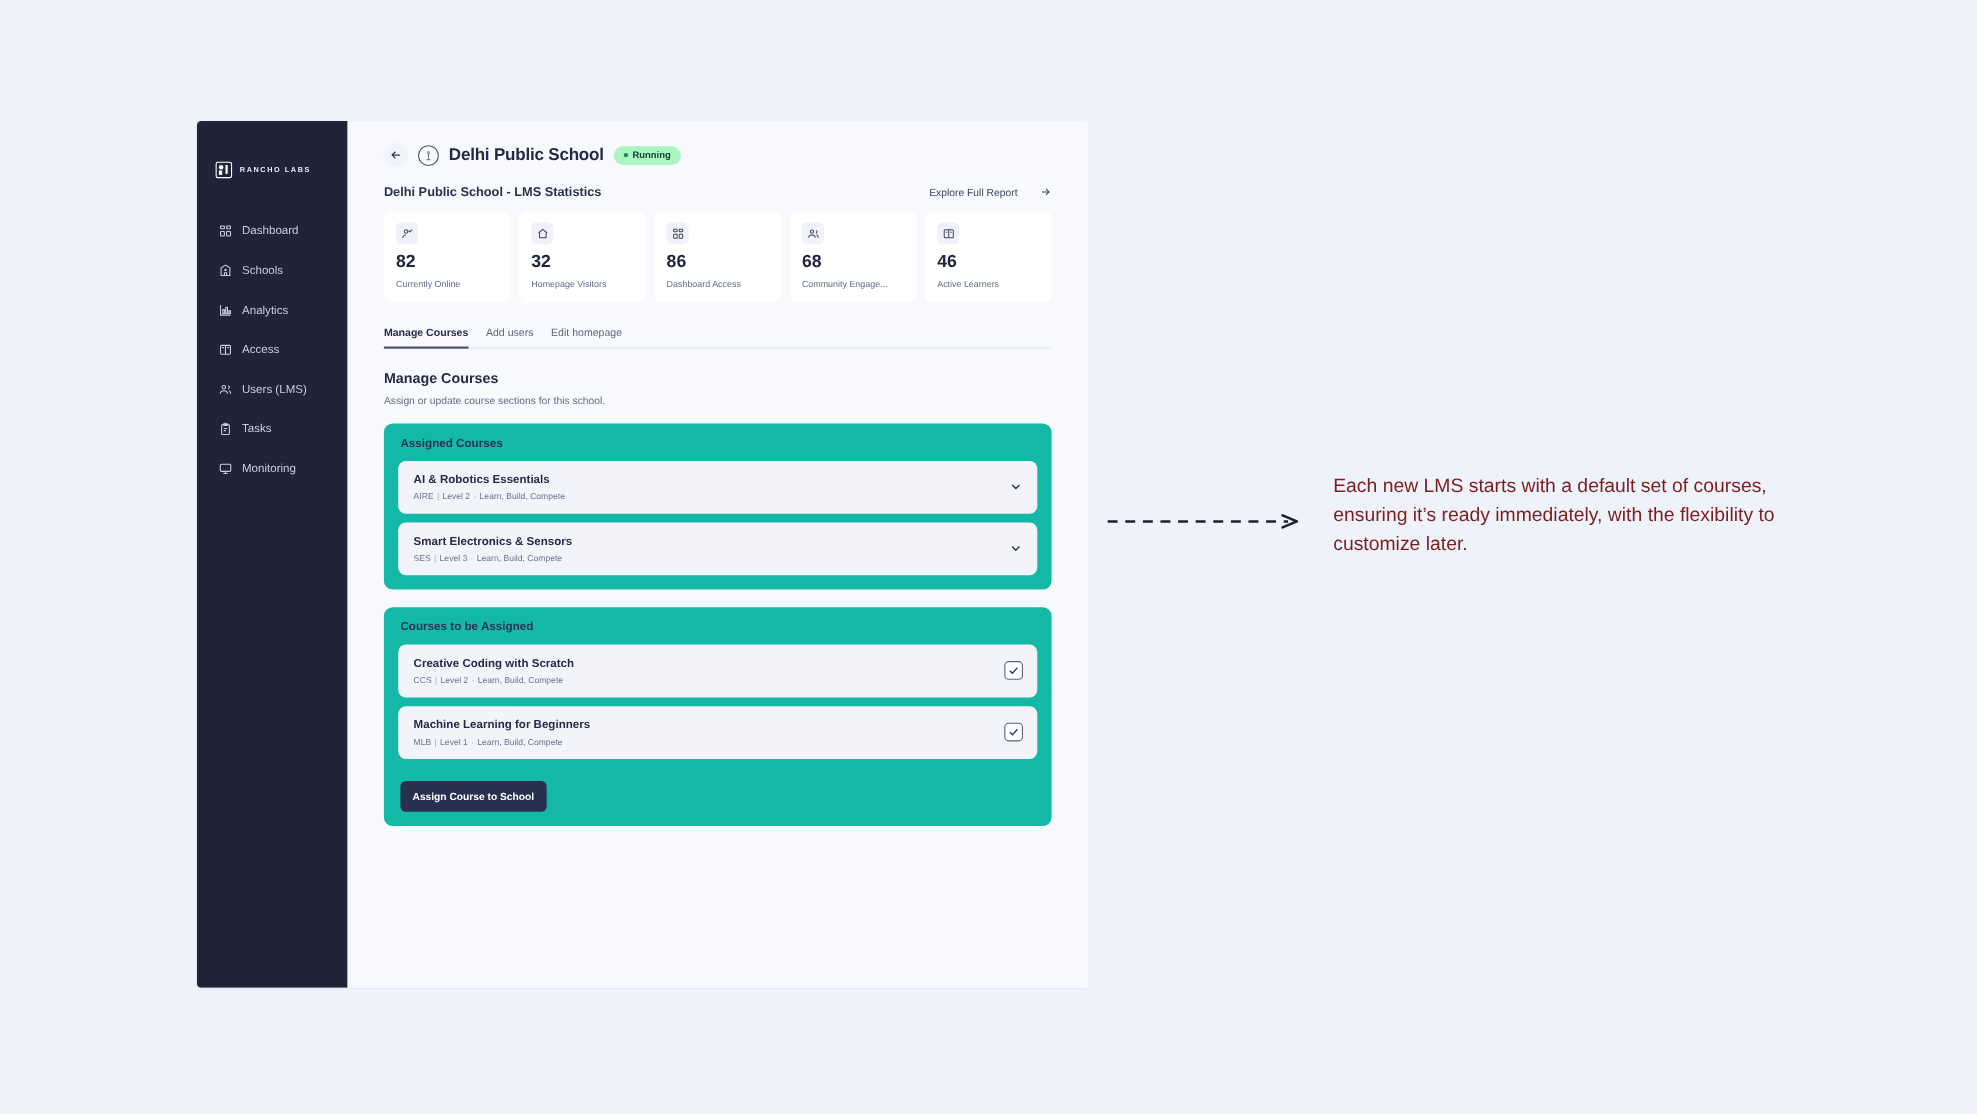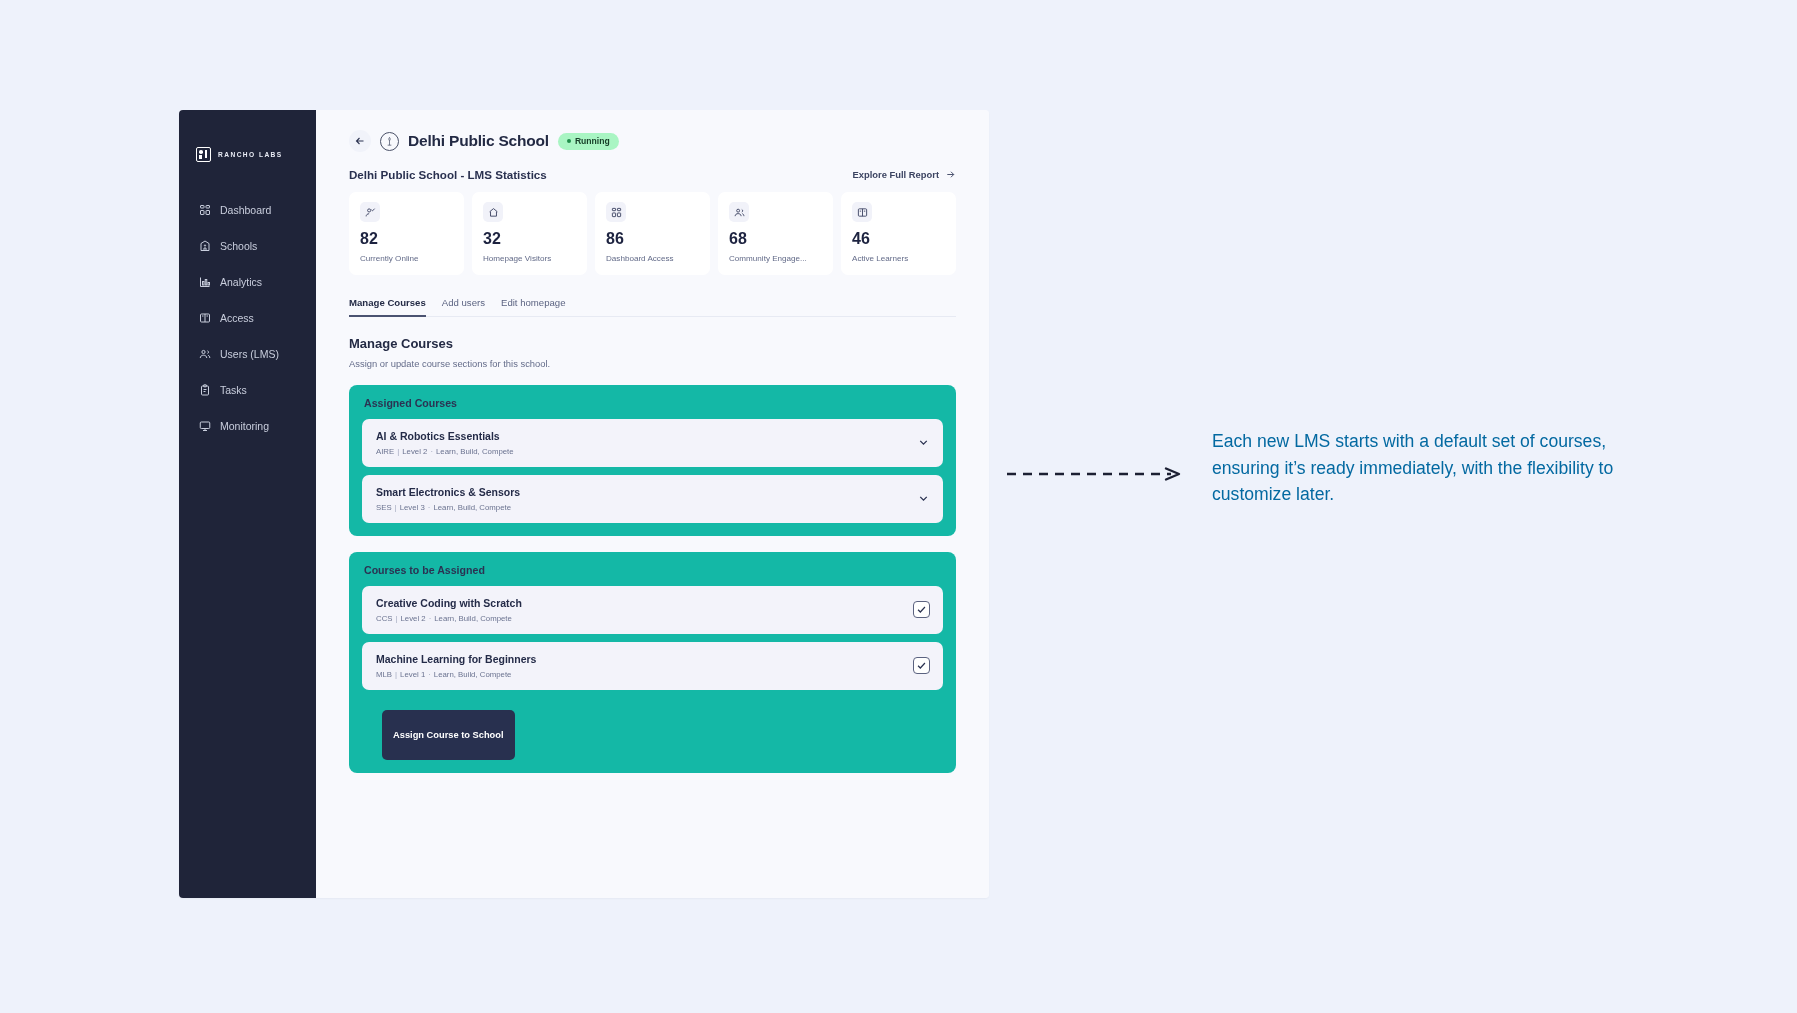--- a/index.html
+++ b/index.html
@@ -114,22 +114,22 @@
     padding: 3.5px 9px; border-radius:999px;
   }
   .badge .dot { width:4px;height:4px;border-radius:50%;background:#1f8c4a; }
 
   .sect-row {
     display:flex; align-items:center; justify-content:space-between;
     padding: 16px 33px 0 33px;
   }
   .sect-title { font-size:11.6px; font-weight:700; color:#2a3150; }
   .link-more {
-    display:flex; align-items:flex-start; gap:6px;
-    font-size:9.4px; color:#3c4462; cursor:pointer;font-weight:bold;
+    display:flex; align-items:flex-start; gap:20px;
+    font-size:9.4px; color:#3c4462; cursor:pointer;
   }
 
   
   .stats { display:flex; gap:8px; padding: 11px 33px 0 33px; }
   .stat-card {
     flex:1; background:#fff; border-radius:7px;
     padding: 10px 11px 12px 11px;
     min-width:0;
   }
   .stat-ico {
@@ -174,35 +174,35 @@
   .c-meta { font-size:7.8px; color:#6b7390; margin-top:5px; }
   .c-meta span { margin:0 3px; color:#a3a9bf; }
   .chev { color:#2a3150; display:flex; align-items:center; }
   .check-box {
     width:17px; height:17px; border-radius:4px;
     border:1.3px solid #5b6280; background:#fff;
     display:flex; align-items:center; justify-content:center;
     cursor:pointer; flex:0 0 17px;
   }
   .assign-btn {
-    display:inline-block; margin: 12px 0 0 20px;
+    display:inline-block; margin: 12px 0 0 2px;
     background:#28304f; color:#fff;
     font-size:9.3px; font-weight:600;
-    padding: 20px 11px; border-radius:5px; border:none; cursor:pointer;
+    padding: 9px 11px; border-radius:5px; border:none; cursor:pointer;
     font-family:"Liberation Sans", sans-serif;
   }
 
   
   .annot-arrow {
     position:absolute; left:1006px; top:467px;
     width:185px; height:14px;
   }
   .annot-text {
     position:absolute; left:1212px; top:428px; width:430px;
-    font-size:17.6px; line-height:1.52; color:#0369a1;
+    font-size:17.6px; line-height:1.52; color:#7f1d1d;
     font-family:"Liberation Sans", sans-serif;
   }
 </style>
 </head>
 <body>
 
 <div class="stage">
 
   <div class="app-window">
 

